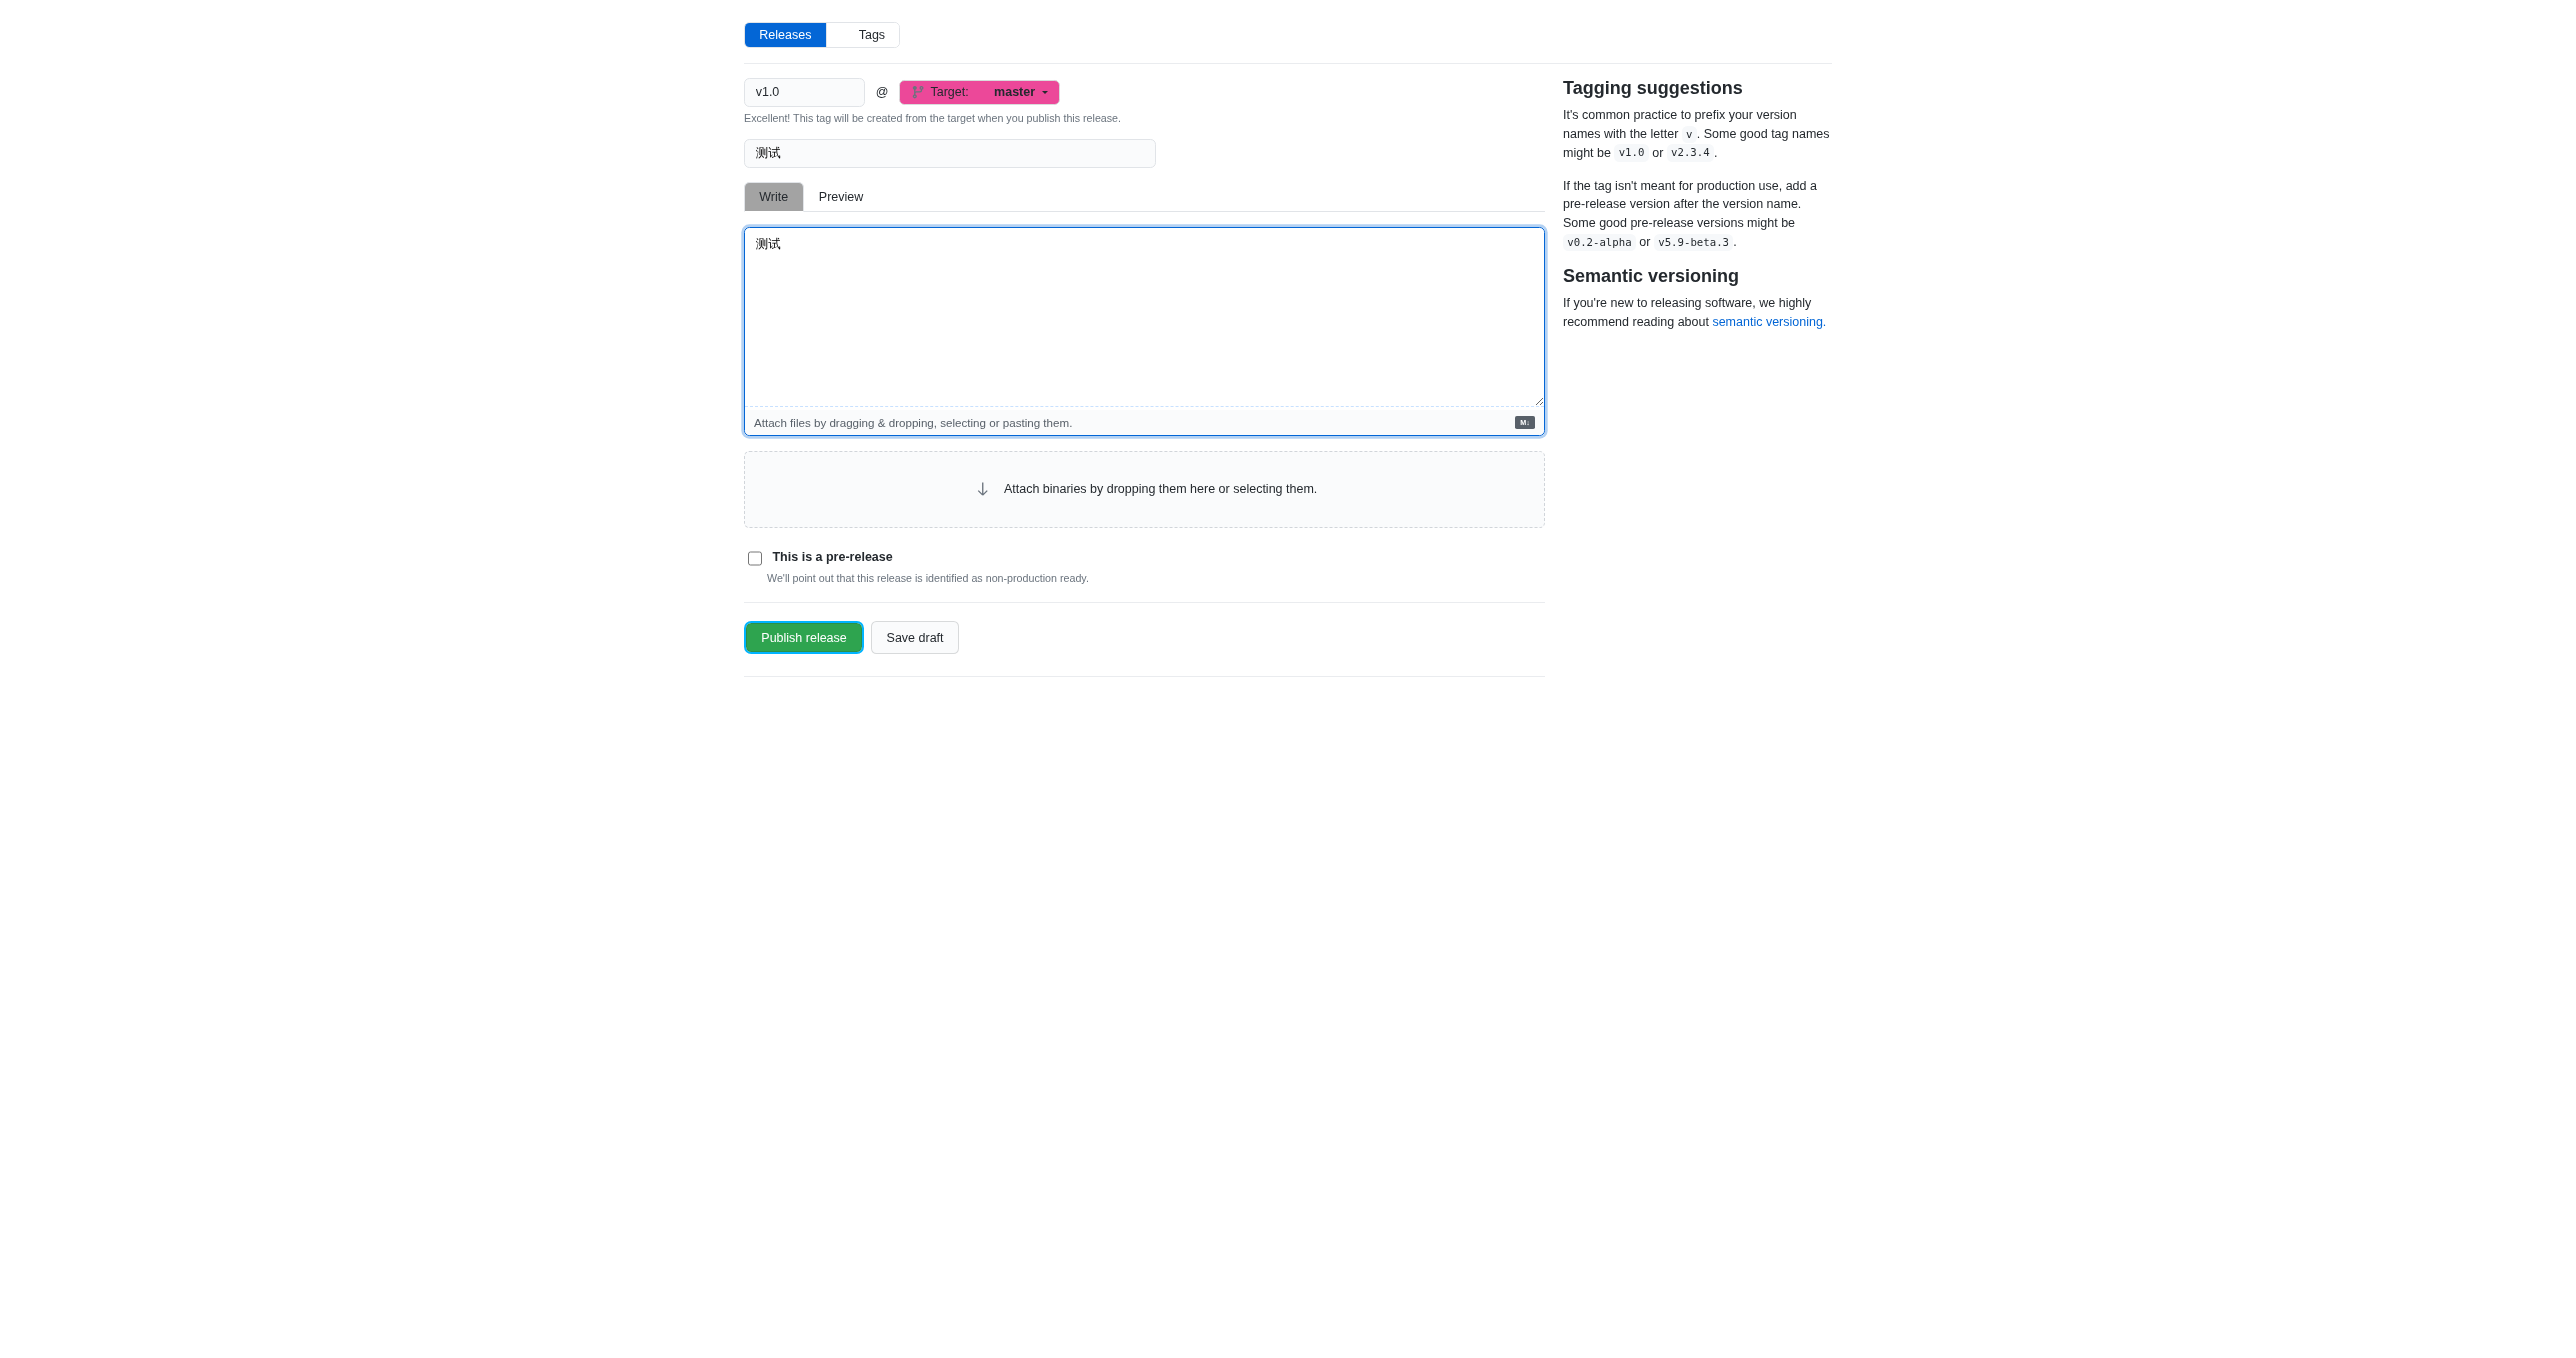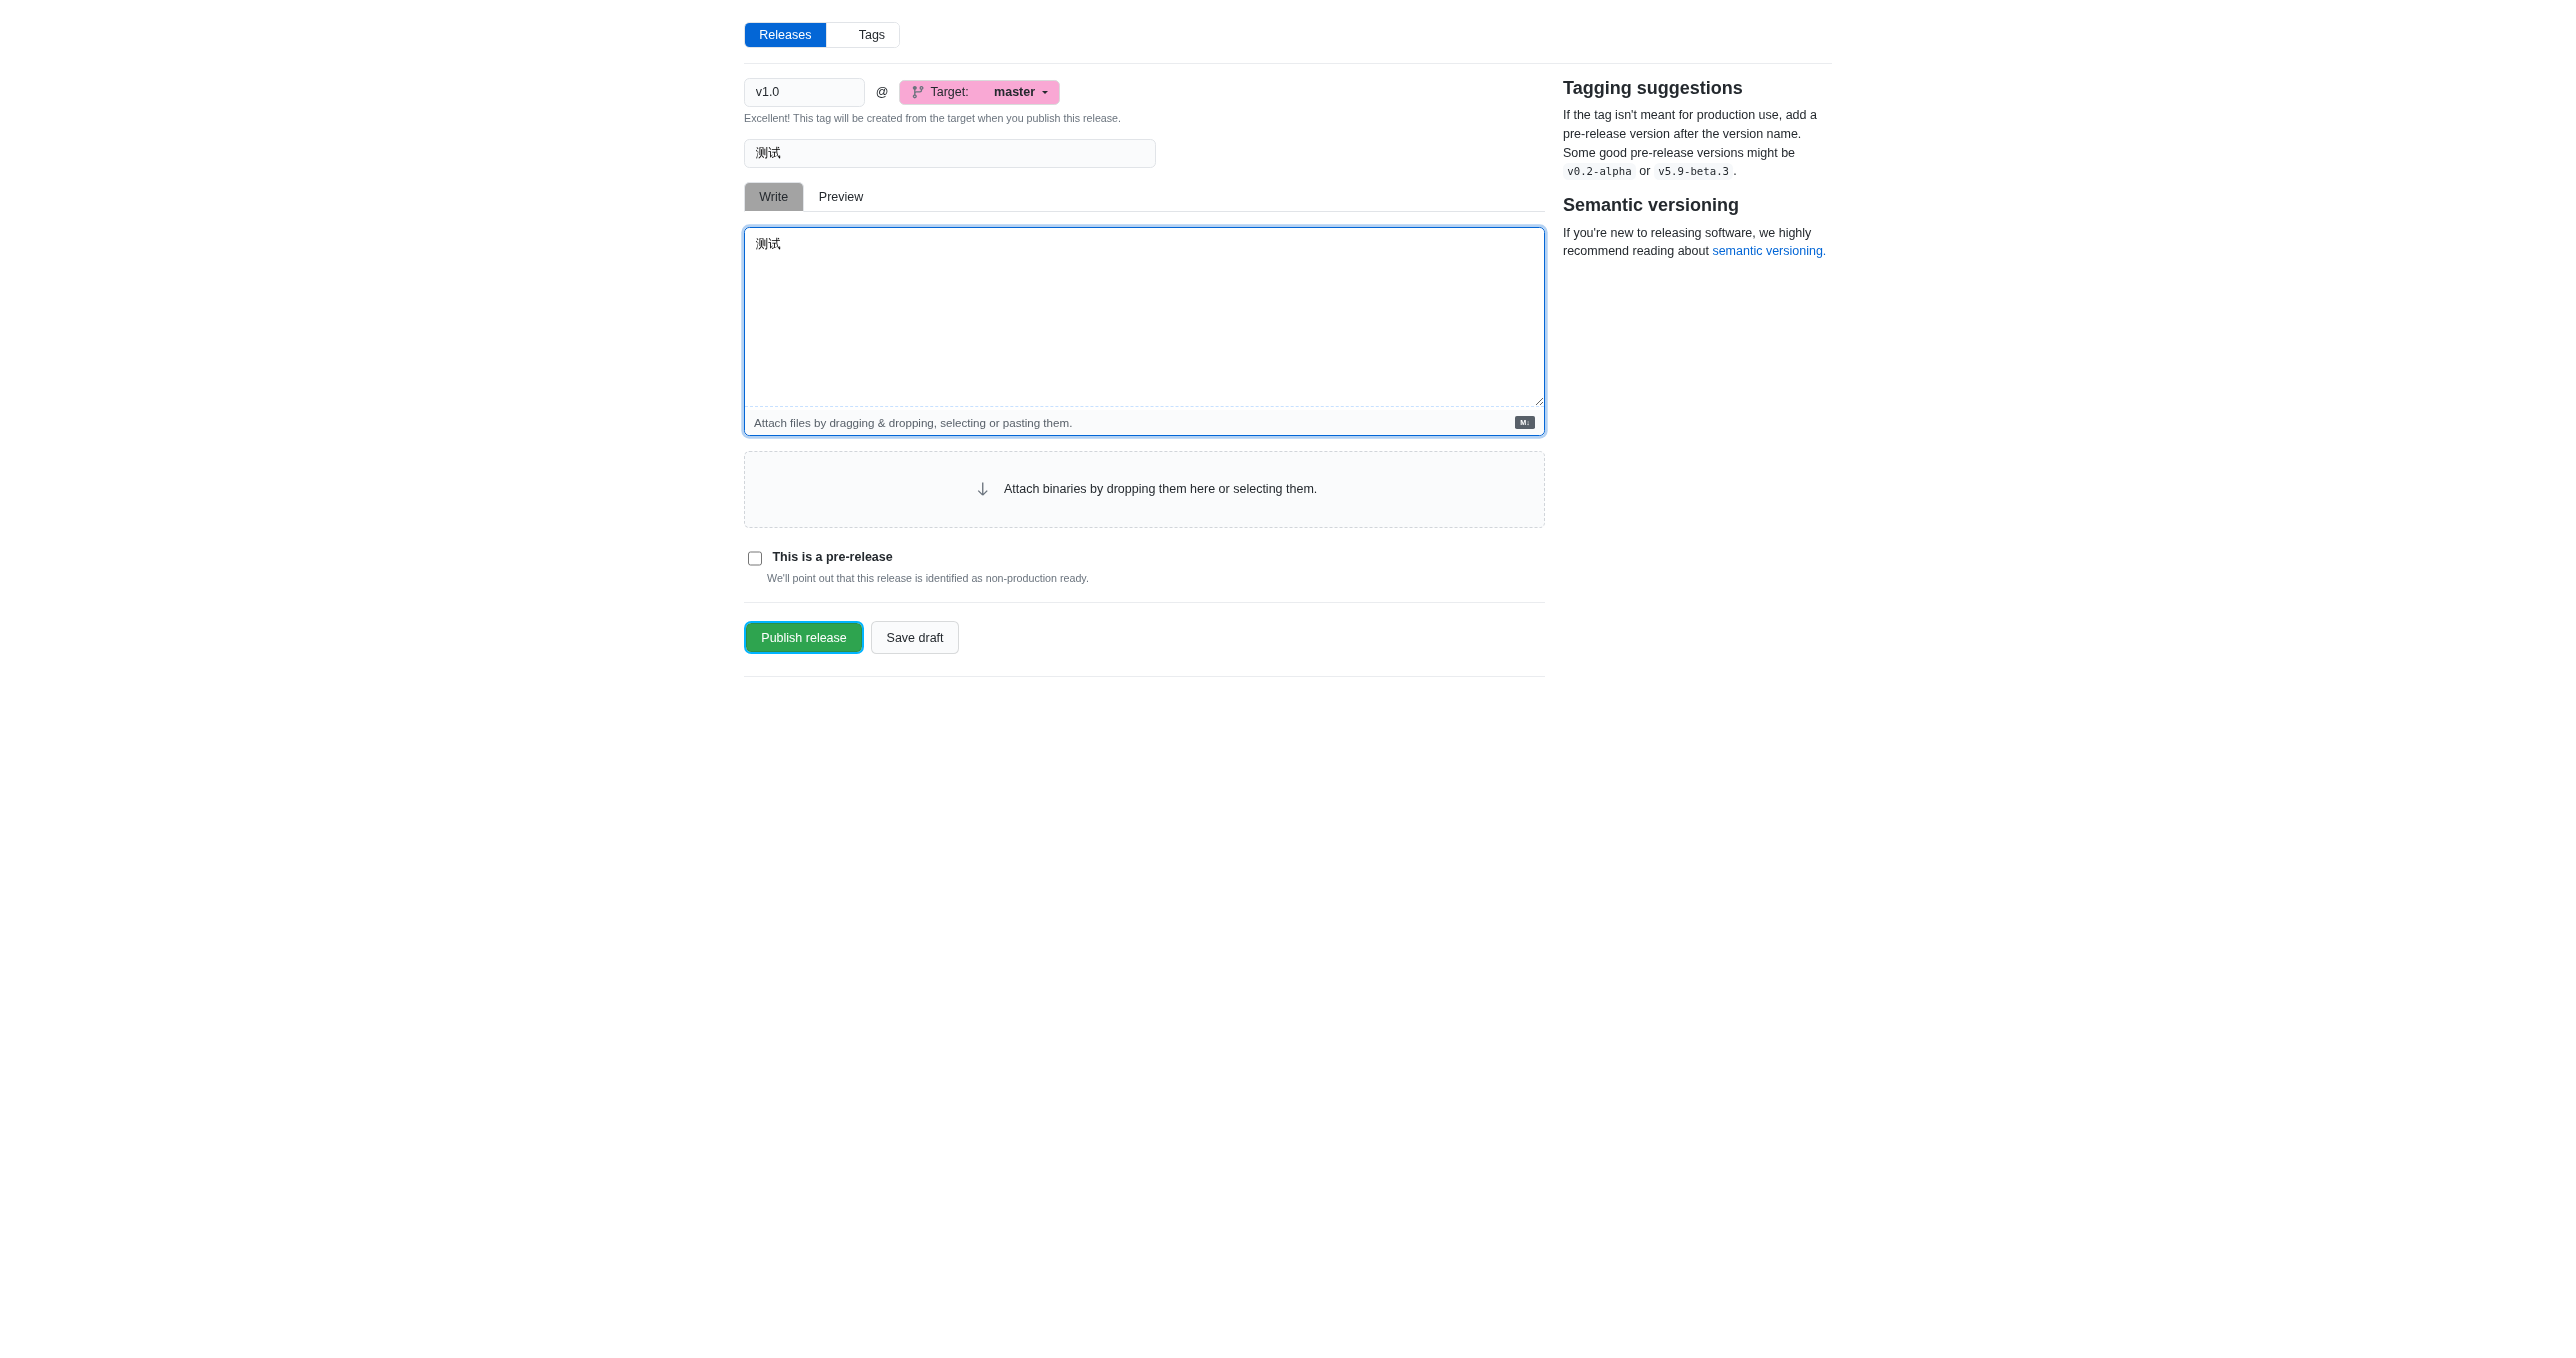--- a/index.html
+++ b/index.html
@@ -70,21 +70,21 @@
     outline: none;
     color: #24292e;
   }
   .at { font-size: 12.5px; color: #24292e; }
   .target-btn {
     display: inline-flex;
     align-items: center;
     gap: 5.4px;
     padding: 4.5px 10.7px;
     font-size: 12.5px;
-    background: #f9a8d4;
+    background: #ec4899;
     border: 0.9px solid #d9dbdb;
     border-radius: 5.4px;
     cursor: pointer;
     color: #24292e;
   }
   .target-btn strong { font-weight: 600; margin-left: 20px; }
   .caret {
     display: inline-block;
     width: 0; height: 0;
     border-left: 3.6px solid transparent;
@@ -277,20 +277,23 @@
         </span>
         <button class="btn btn-default">Save draft</button>
       </div>
 
       <hr class="bottom-rule">
     </div>
 
     <div class="sidebar">
       <h3>Tagging suggestions</h3>
       <p>
+        <span>It's common practice to prefix your version names with the letter </span><code>v</code><span>. Some good tag names might be </span><code>v1.0</code><span> or </span><code>v2.3.4</code><span>.</span>
+      </p>
+      <p>
         <span>If the tag isn't meant for production use, add a pre-release version after the version name. Some good pre-release versions might be </span><code>v0.2-alpha</code><span> or </span><code>v5.9-beta.3</code><span>.</span>
       </p>
       <h3>Semantic versioning</h3>
       <p>
         <span>If you're new to releasing software, we highly recommend reading about </span><a href="#">semantic versioning.</a>
       </p>
     </div>
   </div>
 </div>
 

